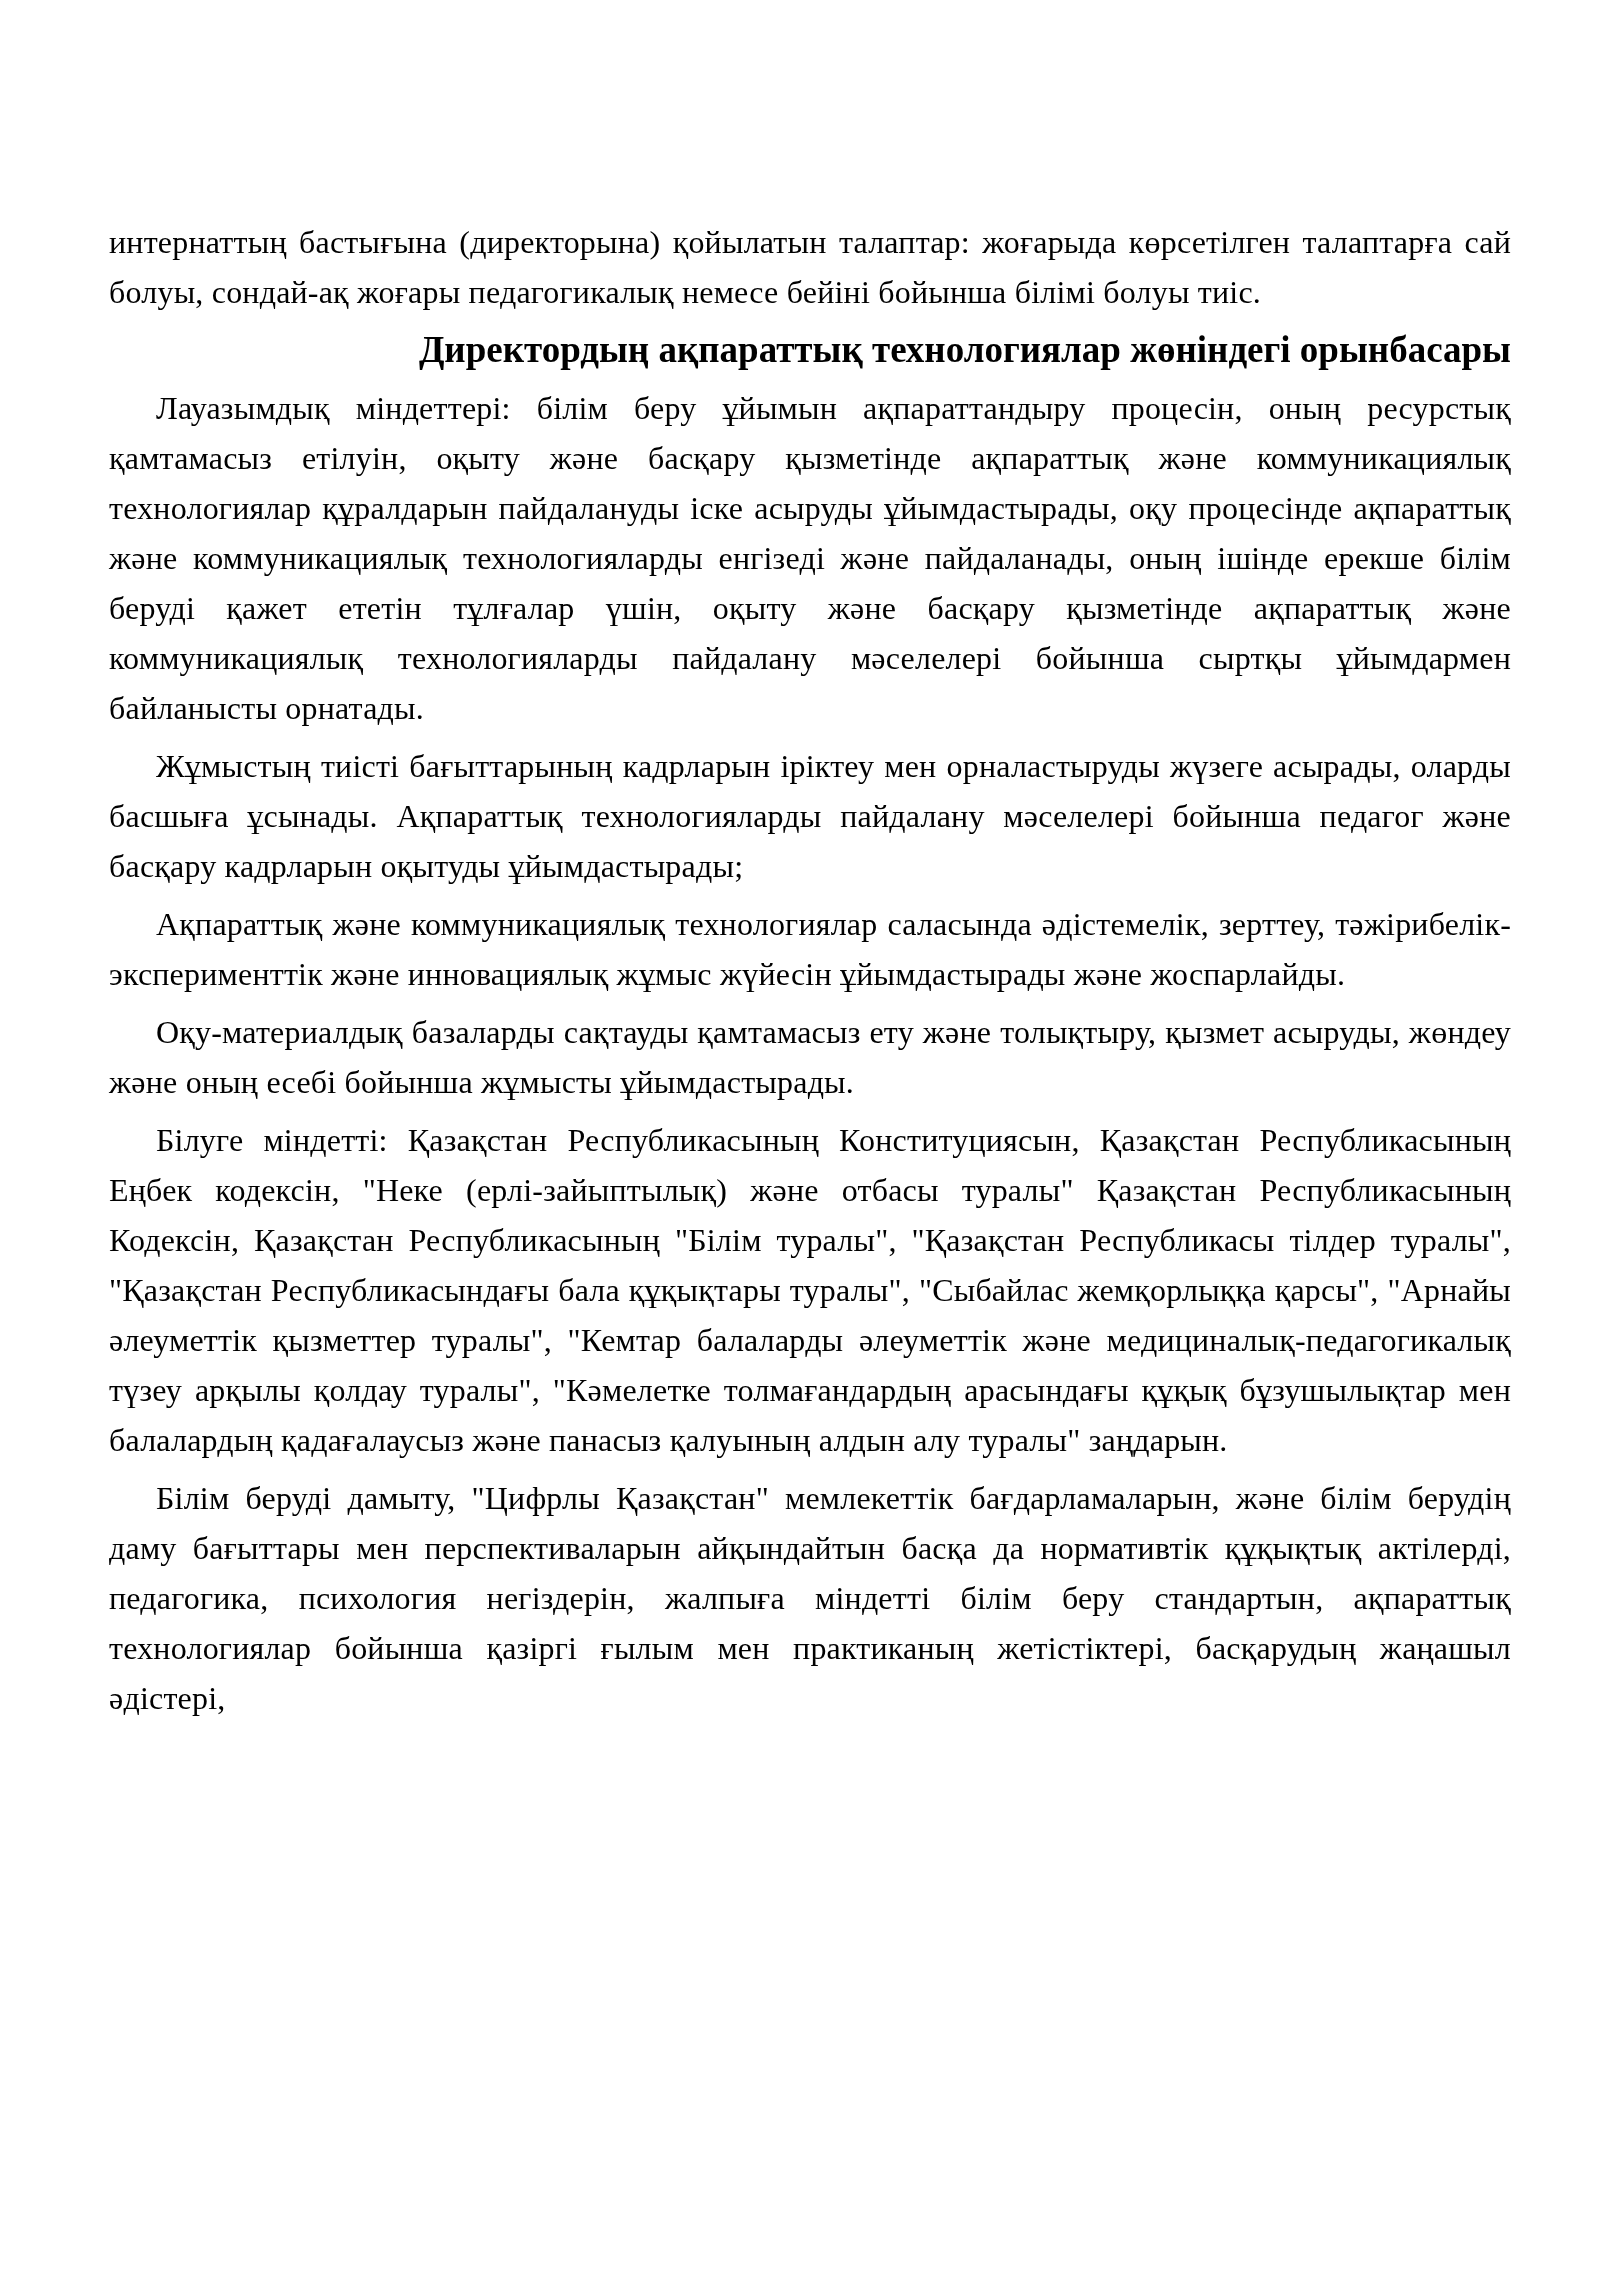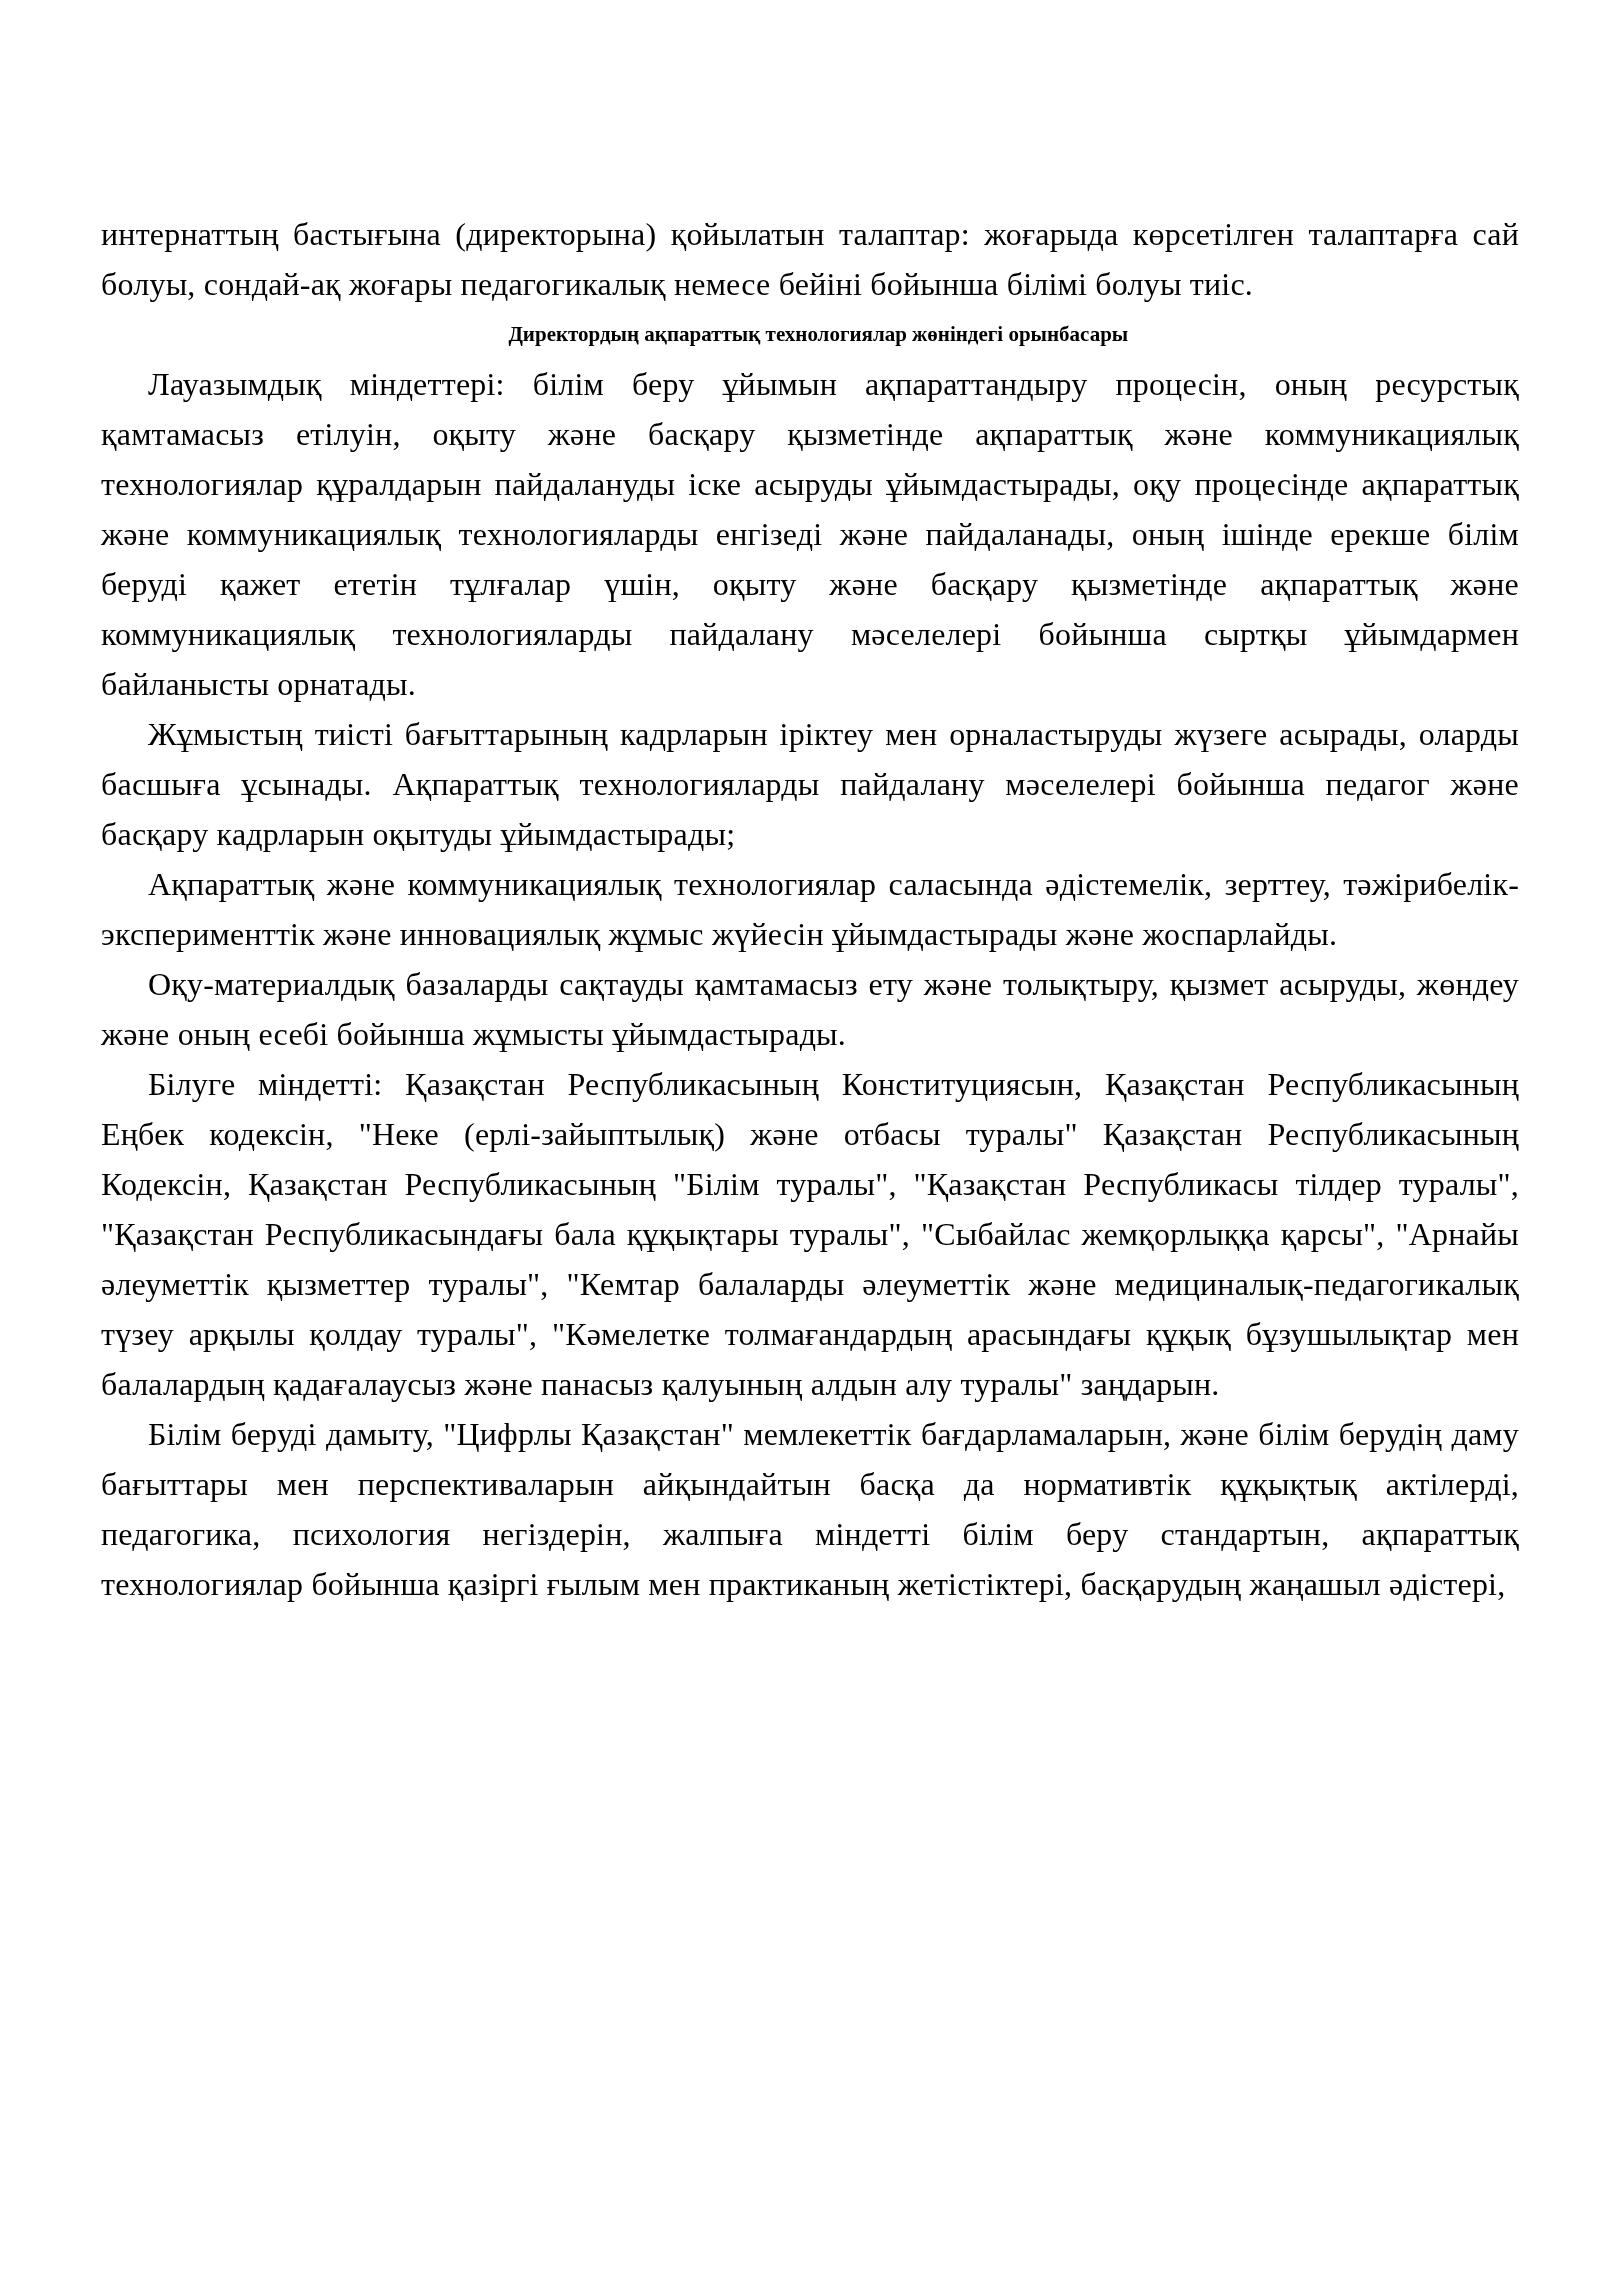--- a/index.html
+++ b/index.html
@@ -13,33 +13,33 @@
     height: 2293px;
     margin: 0 auto;
     background: #ffffff;
     box-sizing: border-box;
     padding: 209px 102px 0 101px;
     overflow: hidden;
     color: #000000;
     font-family: "Liberation Serif", "DejaVu Serif", serif;
   }
   .para {
-    margin: 0;
+    margin: 8px;
     font-size: 32px;
     line-height: 50px;
     text-align: justify;
     letter-spacing: 0.2px;
   }
   .para.indent {
     text-indent: 47px;
   }
   .para.heading {
     font-weight: bold;
-    font-size: 21px;
-    text-align: center;
+    font-size: 37px;
+    text-align: right;
     margin-left: 16.7px;
     letter-spacing: 0;
   }
 </style>
 </head>
 <body>
 
 <div class="page">
   <p class="para">интернаттың бастығына (директорына) қойылатын талаптар: жоғарыда көрсетілген талаптарға сай болуы, сондай-ақ жоғары педагогикалық немесе бейіні бойынша білімі болуы тиіс.</p>
 

